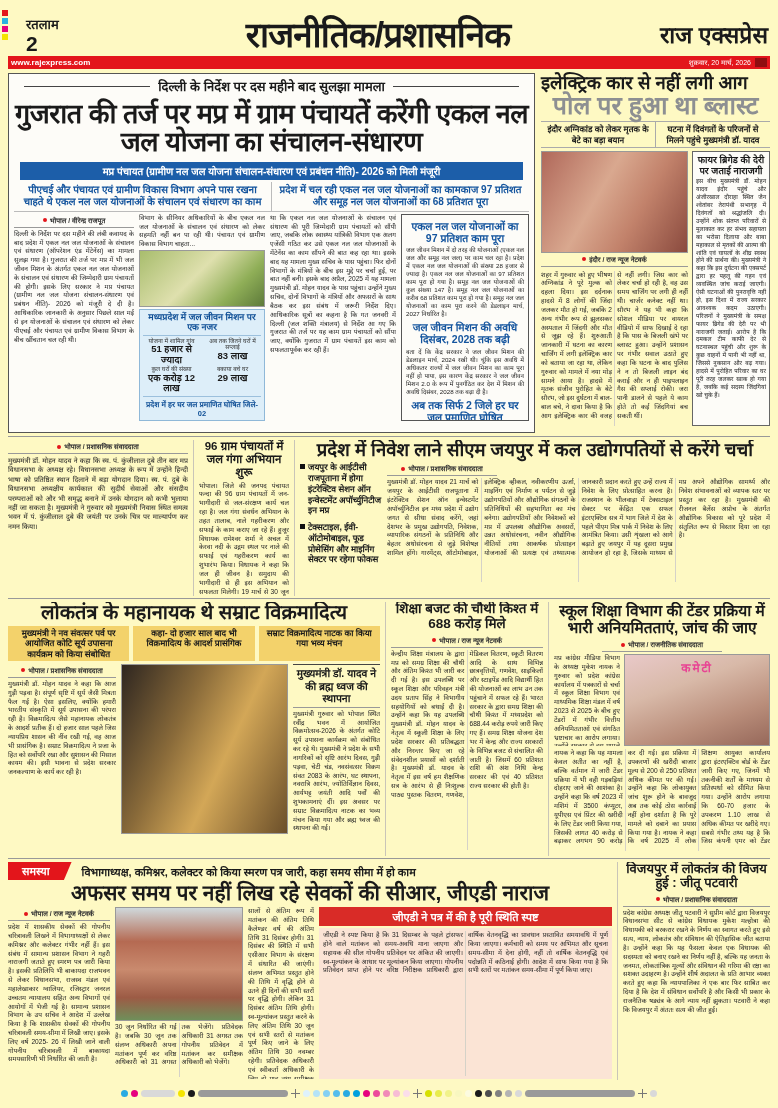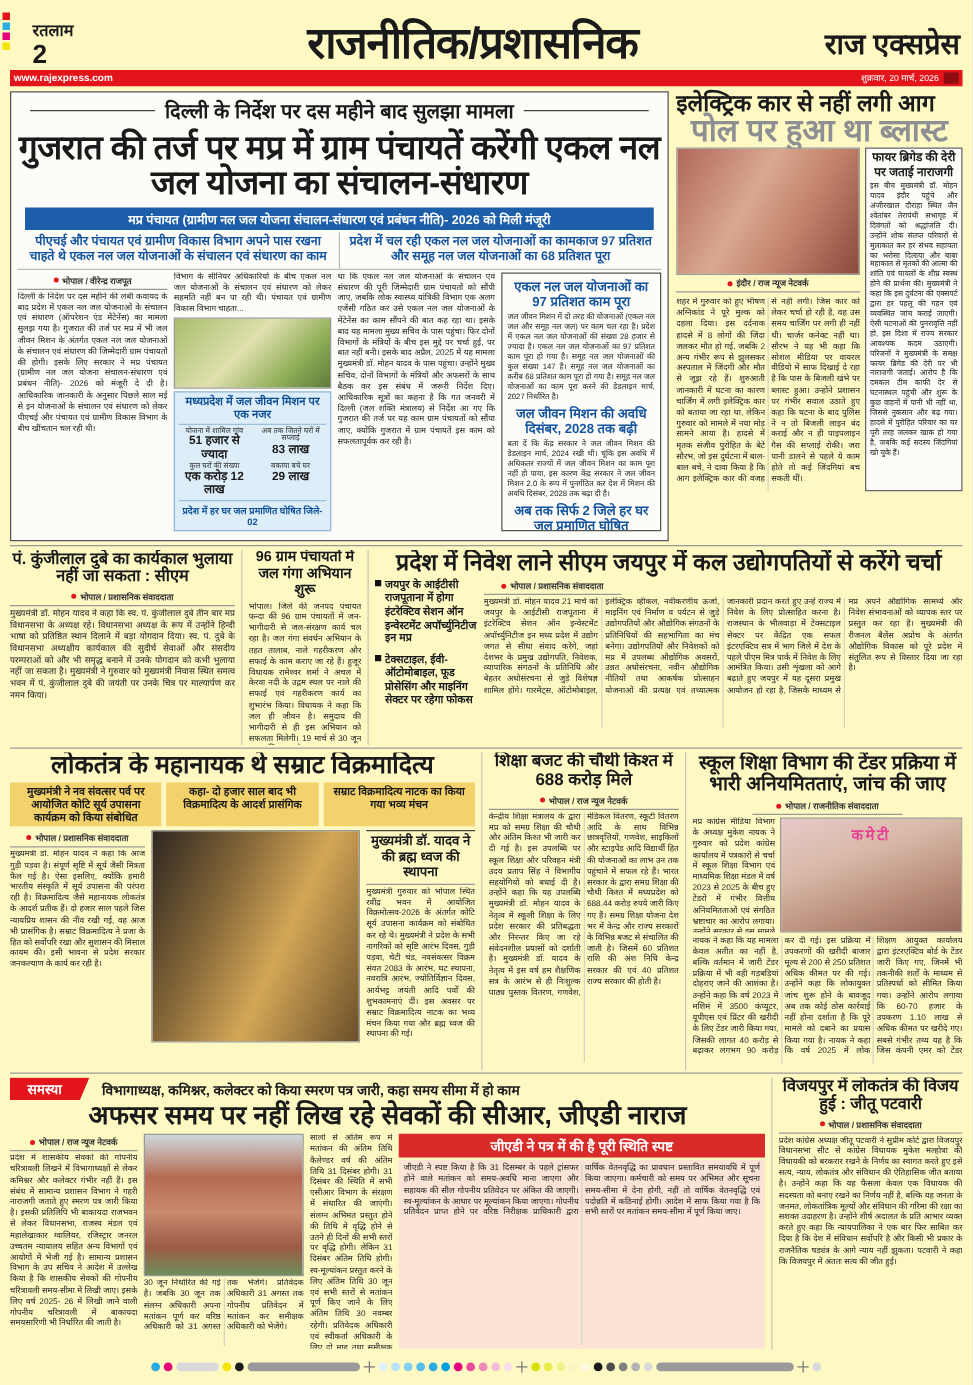--- a/index.html
+++ b/index.html
@@ -25,21 +25,21 @@
           color:#333;border-bottom:1px solid #999;padding:2px 0;margin-bottom:2px;}
   .dot{width:4px;height:4px;border-radius:50%;background:#e3151b;display:inline-block;}
   .mcols2{column-count:2;column-gap:5px;column-rule:1px solid #d5d2c8;}
   .mcols3{column-count:3;column-gap:5px;column-rule:1px solid #d5d2c8;}
   .mcols4{column-count:4;column-gap:6px;column-rule:1px solid #d5d2c8;}
   
   .lead{position:absolute;left:8px;top:73px;width:527px;height:360px;border:1.5px solid #555;
         box-sizing:border-box;padding:2px 5px;background:#fdfcf8;}
   .kicker{display:flex;align-items:center;gap:8px;margin:1px 10px;}
   .kicker:before,.kicker:after{content:"";flex:1;border-top:1.5px solid #444;}
-  .kicker-text{font-size:16px;font-weight:900;white-space:nowrap;}
+  .kicker-text{font-size:13px;font-weight:900;white-space:nowrap;}
   .lead-headline{text-align:center;font-size:27px;font-weight:900;line-height:1.05;letter-spacing:-0.5px;margin:5px 0;}
   .approval{background:#1c5ea9;color:#fff;font-size:10px;font-weight:bold;text-align:center;
             padding:2px 0;margin:2px 6px;}
   .lead-subheads{display:flex;margin:2px 0;border-bottom:1px solid #bbb;}
   .lead-subhead{flex:1;font-size:10px;font-weight:bold;color:#15559e;text-align:center;line-height:1.25;padding:2px 6px;}
   .lead-subhead+.lead-subhead{border-left:1px solid #bbb;}
   .lead-content{display:flex;gap:5px;height:207px;margin-top:2px;}
   .lead-col1{width:120px;}
   .lead-col2{width:126px;display:flex;flex-direction:column;gap:2px;}
   .lead-col3{width:126px;}
@@ -206,39 +206,42 @@
         <div class="side-sec-body">बता दें कि केंद्र सरकार ने जल जीवन मिशन की डेडलाइन मार्च, 2024 रखी थी। चूंकि इस अवधि में अधिकतर राज्यों में जल जीवन मिशन का काम पूरा नहीं हो पाया, इस कारण केंद्र सरकार ने जल जीवन मिशन 2.0 के रूप में पुनर्गठित कर देश में मिशन की अवधि दिसंबर, 2028 तक बढ़ा दी है।</div>
         <div class="side-sec-title">अब तक सिर्फ 2 जिले हर घर जल प्रमाणित घोषित</div>
 
       </div>
     </div>
   </section>
 
   <section class="fire">
     <div class="fire-h1">इलेक्ट्रिक कार से नहीं लगी आग</div>
     <div class="fire-h2">पोल पर हुआ था ब्लास्ट</div>
+    <div class="fire-subs">
+      <div class="fire-sub">इंदौर अग्निकांड को लेकर मृतक के बेटे का बड़ा बयान</div>
+      <div class="fire-sub">घटना में दिवंगतों के परिजनों से मिलने पहुंचे मुख्यमंत्री डॉ. यादव</div>
+    </div>
     <div class="fire-content">
       <div class="fire-main">
         <div class="photo fire-photo"></div>
         <div class="byline">
           <span class="dot"></span>
           <span>इंदौर / राज न्यूज नेटवर्क</span>
         </div>
         <div class="body-text mcols2 fire-body">शहर में गुरुवार को हुए भीषण अग्निकांड ने पूरे मुल्क को दहला दिया। इस दर्दनाक हादसे में 8 लोगों की जिंदा जलकर मौत हो गई, जबकि 2 अन्य गंभीर रूप से झुलसकर अस्पताल में जिंदगी और मौत से जूझ रहे हैं। शुरुआती जानकारी में घटना का कारण चार्जिंग में लगी इलेक्ट्रिक कार को बताया जा रहा था, लेकिन गुरुवार को मामले में नया मोड़ सामने आया है। हादसे में मृतक संजीव पुरोहित के बेटे सौरभ, जो इस दुर्घटना में बाल-बाल बचे, ने दावा किया है कि आग इलेक्ट्रिक कार की वजह से नहीं लगी। जिस कार को लेकर चर्चा हो रही है, वह उस समय चार्जिंग पर लगी ही नहीं थी। चार्जर कनेक्ट नहीं था। सौरभ ने यह भी कहा कि सोशल मीडिया पर वायरल वीडियो में साफ दिखाई दे रहा है कि पास के बिजली खंभे पर ब्लास्ट हुआ। उन्होंने प्रशासन पर गंभीर सवाल उठाते हुए कहा कि घटना के बाद पुलिस ने न तो बिजली लाइन बंद कराई और न ही पाइपलाइन गैस की सप्लाई रोकी। जरा पानी डालने से पहले ये काम होते तो कई जिंदगियां बच सकती थीं।</div>
       </div>
       <div class="fire-inset">
         <div class="inset-title">फायर ब्रिगेड की देरी पर जताई नाराजगी</div>
         <div class="inset-body">इस बीच मुख्यमंत्री डॉ. मोहन यादव इंदौर पहुंचे और अंजीरखाल दौराहा स्थित जैन श्वेतांबर तेरापंथी सभागृह में दिवंगतों को श्रद्धांजलि दी। उन्होंने शोक संतप्त परिवारों से मुलाकात कर हर संभव सहायता का भरोसा दिलाया और बाबा महाकाल से मृतकों की आत्मा की शांति एवं घायलों के शीघ्र स्वस्थ होने की प्रार्थना की। मुख्यमंत्री ने कहा कि इस दुर्घटना की एक्सपर्ट द्वारा हर पहलू की गहन एवं व्यवस्थित जांच कराई जाएगी। ऐसी घटनाओं की पुनरावृत्ति नहीं हो, इस दिशा में राज्य सरकार आवश्यक कदम उठाएगी। परिजनों ने मुख्यमंत्री के समक्ष फायर ब्रिगेड की देरी पर भी नाराजगी जताई। आरोप है कि दमकल टीम काफी देर से घटनास्थल पहुंची और शुरू के कुछ वाहनों में पानी भी नहीं था, जिससे नुकसान और बढ़ गया। हादसे में पुरोहित परिवार का घर पूरी तरह जलकर खाक हो गया है, जबकि कई सदस्य जिंदगियां खो चुके हैं।</div>
       </div>
     </div>
   </section>
 
   <section class="rowsec row2">
     <article class="art vline" style="width:186px">
-      <div class="hl-md">पं. कुंजीलाल दुबे का कार्यकाल भुलाया नहीं जा सकता : सीएम</div>
       <div class="byline">
         <span class="dot"></span>
         <span>भोपाल / प्रशासनिक संवाददाता</span>
       </div>
       <div class="body-text" style="height:108px;font-size:7px">मुख्यमंत्री डॉ. मोहन यादव ने कहा कि स्व. पं. कुंजीलाल दुबे तीन बार मप्र विधानसभा के अध्यक्ष रहे। विधानसभा अध्यक्ष के रूप में उन्होंने हिन्दी भाषा को प्रतिष्ठित स्थान दिलाने में बड़ा योगदान दिया। स्व. पं. दुबे के विधानसभा अध्यक्षीय कार्यकाल की सुदीर्घ सेवाओं और संसदीय परम्पराओं को और भी समृद्ध बनाने में उनके योगदान को कभी भुलाया नहीं जा सकता है। मुख्यमंत्री ने गुरुवार को मुख्यमंत्री निवास स्थित समत्व भवन में पं. कुंजीलाल दुबे की जयंती पर उनके चित्र पर माल्यार्पण कर नमन किया।</div>
     </article>
     <article class="art vline" style="width:96px">
       <div class="hl-sm">96 ग्राम पंचायतों में जल गंगा अभियान शुरू</div>
       <div class="body-text" style="height:122px">भोपाल। जिले की जनपद पंचायत फन्दा की 96 ग्राम पंचायतों में जन- भागीदारी से जल-संरक्षण कार्य चल रहा है। जल गंगा संवर्धन अभियान के तहत तालाब, नाले गहरीकरण और सफाई के काम कराए जा रहे हैं। हुजूर विधायक रामेश्वर शर्मा ने अचल में केरवा नदी के उद्गम स्थल पर नाले की सफाई एवं गहरीकरण कार्य का शुभारंभ किया। विधायक ने कहा कि जल ही जीवन है। समुदाय की भागीदारी से ही इस अभियान को सफलता मिलेगी। 19 मार्च से 30 जून तक अभियान चलेगा।</div>
     </article>

